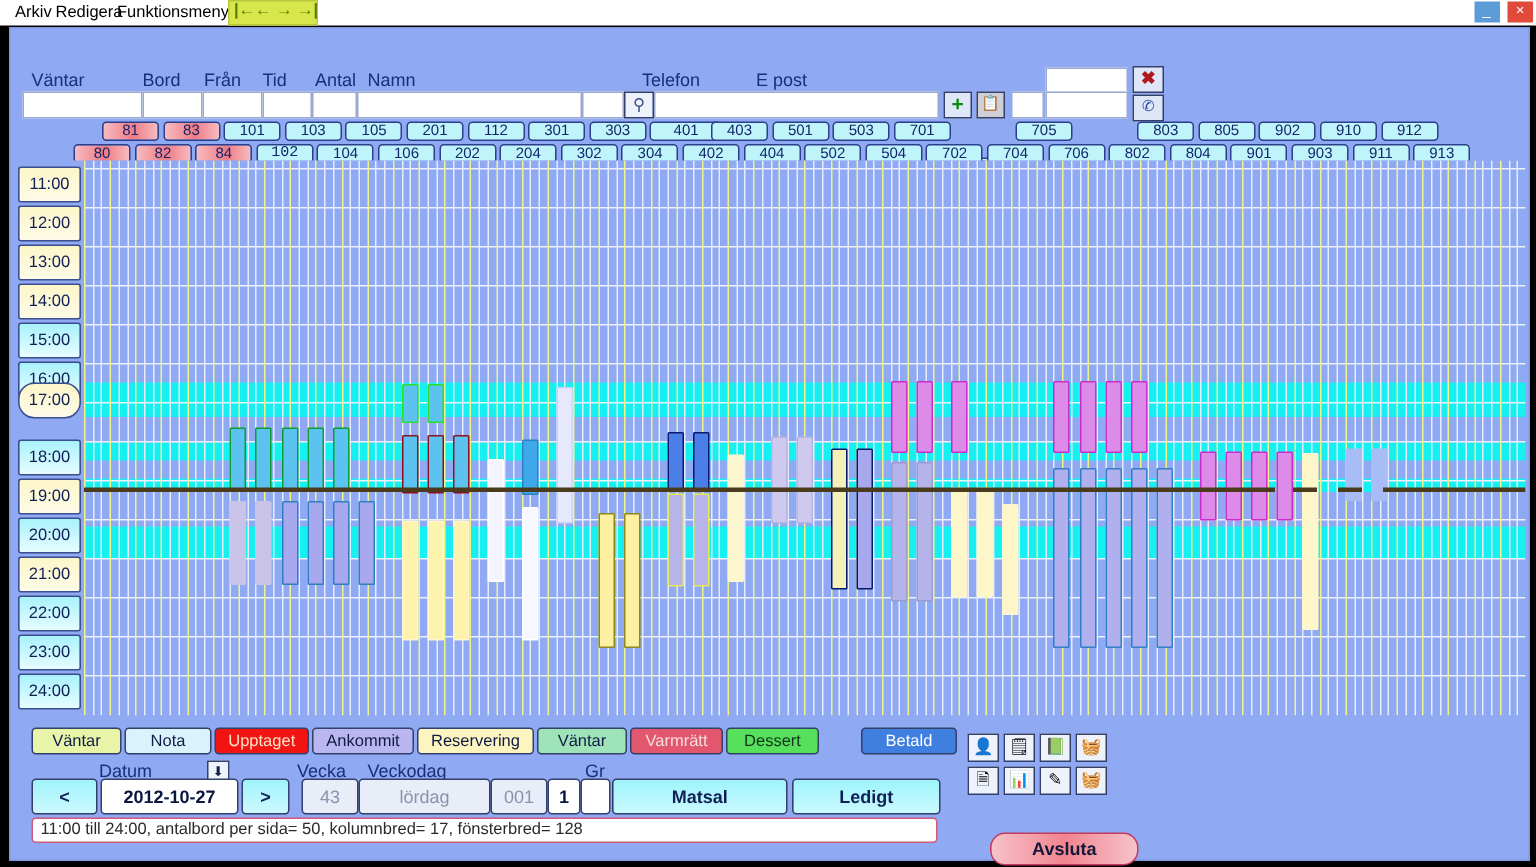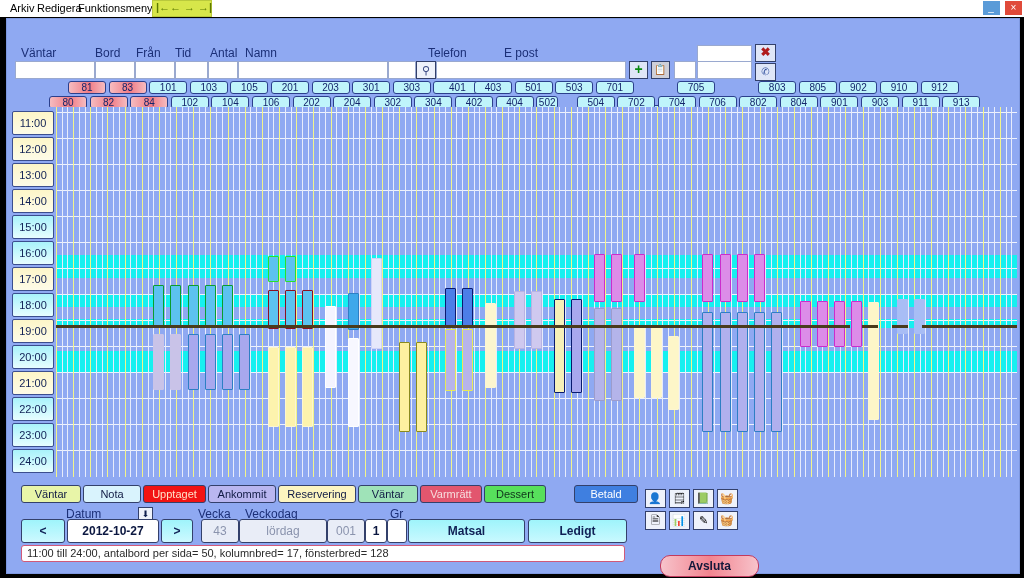--- a/index.html
+++ b/index.html
@@ -113,70 +113,70 @@
     <div class="sbtn" style="left:748px;top:25px;width:21px;height:18px;color:#b01a1a;font-size:12px;font-weight:bold;line-height:15px;">✖</div>
     <div class="sbtn" style="left:748px;top:44px;width:21px;height:18px;font-size:10px;line-height:16px;color:#2a4a9a;">✆</div>
 
     <div class="chips" id="chipHost">
         <div class="chip r" style="left: 61px; top: 0px; width: 38px;">81</div>
         <div class="chip r" style="left: 101.6px; top: 0px; width: 38px;">83</div>
         <div class="chip c" style="left: 142.2px; top: 0px; width: 38px;">101</div>
         <div class="chip c" style="left: 182.8px; top: 0px; width: 38px;">103</div>
         <div class="chip c" style="left: 223.4px; top: 0px; width: 38px;">105</div>
         <div class="chip c" style="left: 264px; top: 0px; width: 38px;">201</div>
-        <div class="chip c" style="left: 304.6px; top: 0px; width: 38px;">203</div>
+        <div class="chip c" style="left: 304.6px; top: 0px; width: 38px;">112</div>
         <div class="chip c" style="left: 345.2px; top: 0px; width: 38px;">301</div>
         <div class="chip c" style="left: 385.8px; top: 0px; width: 38px;">303</div>
         <div class="chip c" style="left: 426.4px; top: 0px; width: 48px;">401</div>
         <div class="chip c" style="left: 467px; top: 0px; width: 38px;">403</div>
         <div class="chip c" style="left: 507.6px; top: 0px; width: 38px;">501</div>
         <div class="chip c" style="left: 548.2px; top: 0px; width: 38px;">503</div>
         <div class="chip c" style="left: 588.8px; top: 0px; width: 38px;">701</div>
         <div class="chip c" style="left: 629.4px; top: 0px; width: 38px; margin-top: 24px;">703</div>
         <div class="chip c" style="left: 670px; top: 0px; width: 38px;">705</div>
         <div class="chip c" style="left: 710.6px; top: 0px; width: 38px; margin-top: 28px;">801</div>
         <div class="chip c" style="left: 751.2px; top: 0px; width: 38px;">803</div>
         <div class="chip c" style="left: 791.8px; top: 0px; width: 38px;">805</div>
         <div class="chip c" style="left: 832.4px; top: 0px; width: 38px;">902</div>
         <div class="chip c" style="left: 873px; top: 0px; width: 38px;">910</div>
         <div class="chip c" style="left: 913.6px; top: 0px; width: 38px;">912</div>
         <div class="chip r" style="left: 42px; top: 15px; width: 38px;">80</div>
         <div class="chip r" style="left: 82.6px; top: 15px; width: 38px;">82</div>
         <div class="chip r" style="left: 123.2px; top: 15px; width: 38px;">84</div>
-        <div class="chip c" style="left: 163.8px; top: 15px; width: 38px;">102</div>
+        <div class="chip c" style="left: 163.8px; top: 15px; width: 38px; font-family: Liberation Mono, monospace;">102</div>
         <div class="chip c" style="left: 204.4px; top: 15px; width: 38px;">104</div>
         <div class="chip c" style="left: 245px; top: 15px; width: 38px;">106</div>
         <div class="chip c" style="left: 285.6px; top: 15px; width: 38px;">202</div>
         <div class="chip c" style="left: 326.2px; top: 15px; width: 38px;">204</div>
         <div class="chip c" style="left: 366.8px; top: 15px; width: 38px;">302</div>
         <div class="chip c" style="left: 407.4px; top: 15px; width: 38px;">304</div>
         <div class="chip c" style="left: 448px; top: 15px; width: 38px;">402</div>
         <div class="chip c" style="left: 488.6px; top: 15px; width: 38px;">404</div>
-        <div class="chip c" style="left: 529.2px; top: 15px; width: 22px;">502</div>
+        <div class="chip c" style="left: 529.2px; top: 15px; width: 38px;">502</div>
         <div class="chip c" style="left: 569.8px; top: 15px; width: 38px;">504</div>
         <div class="chip c" style="left: 610.4px; top: 15px; width: 38px;">702</div>
         <div class="chip c" style="left: 651px; top: 15px; width: 38px;">704</div>
         <div class="chip c" style="left: 691.6px; top: 15px; width: 38px;">706</div>
         <div class="chip c" style="left: 732.2px; top: 15px; width: 38px;">802</div>
         <div class="chip c" style="left: 772.8px; top: 15px; width: 38px;">804</div>
         <div class="chip c" style="left: 813.4px; top: 15px; width: 38px;">901</div>
         <div class="chip c" style="left: 854px; top: 15px; width: 38px;">903</div>
         <div class="chip c" style="left: 894.6px; top: 15px; width: 38px;">911</div>
         <div class="chip c" style="left: 935.2px; top: 15px; width: 38px;">913</div>
       </div>
 
     <div class="gridwrap">
       <div class="timecol" id="timeHost">
           <div class="tcell y" style="top: 4px;">11:00</div>
           <div class="tcell y" style="top: 30px;">12:00</div>
           <div class="tcell y" style="top: 56px;">13:00</div>
           <div class="tcell y" style="top: 82px;">14:00</div>
           <div class="tcell b" style="top: 108px;">15:00</div>
           <div class="tcell b" style="top: 134px;">16:00</div>
-          <div class="tcell y" style="top: 160px;">17:00</div>
+          <div class="tcell y" style="top: 148px; border-radius: 11px;">17:00</div>
           <div class="tcell b" style="top: 186px;">18:00</div>
           <div class="tcell y" style="top: 212px;">19:00</div>
           <div class="tcell b" style="top: 238px;">20:00</div>
           <div class="tcell y" style="top: 264px;">21:00</div>
           <div class="tcell b" style="top: 290px;">22:00</div>
           <div class="tcell b" style="top: 316px;">23:00</div>
           <div class="tcell b" style="top: 342px;">24:00</div>
         </div>
       <div class="plot" id="plotHost">
           <div class="band" style="top: 148px; height: 23.4px;"></div>

